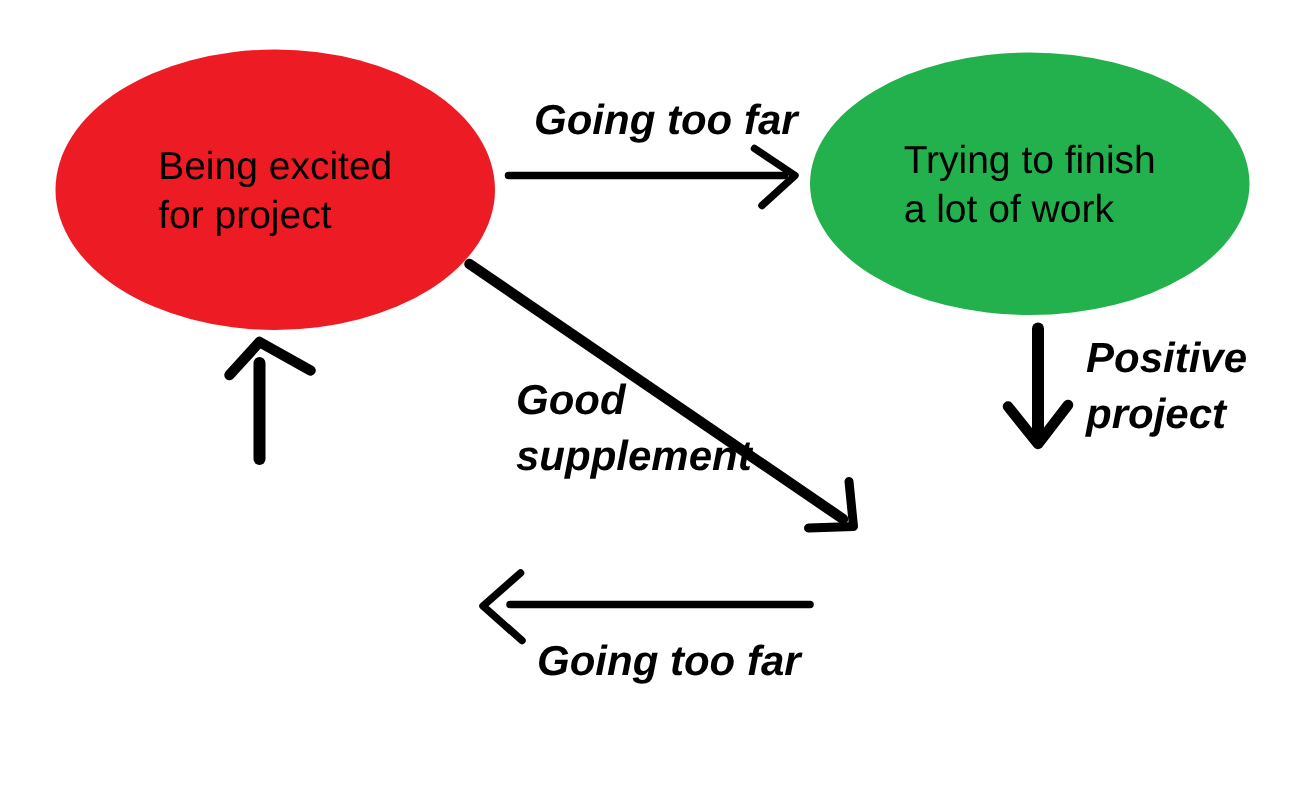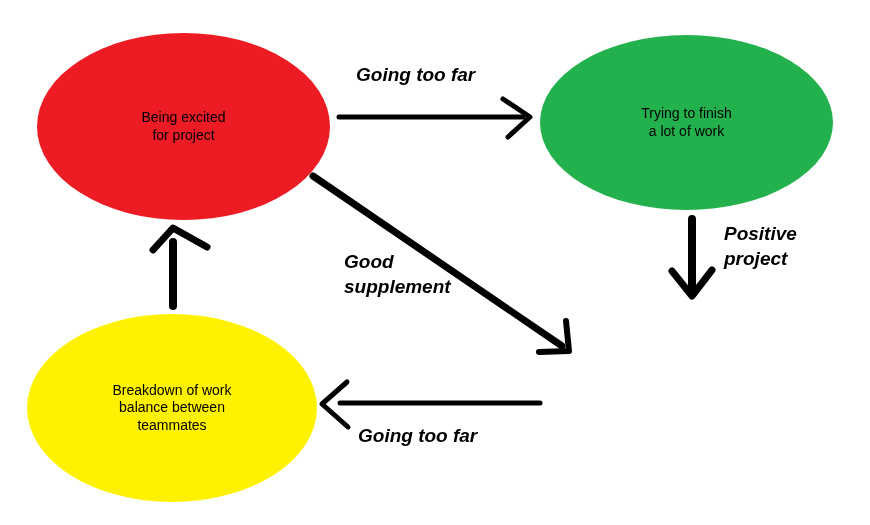--- a/index.html
+++ b/index.html
@@ -30,39 +30,39 @@
     stroke-linejoin: round;
   }
   .node {
     position: absolute;
     border-radius: 50%;
     display: flex;
     align-items: center;
     justify-content: center;
   }
   .node-label {
-    font-size: 14px;
+    font-size: 26px;
     line-height: 1.25;
     white-space: pre-line;
-    text-align: center;
+    text-align: left;
     color: var(--color-text, #000000);
   }
   .node.red    { background: var(--color-red, #ed1c24); }
   .node.green  { background: var(--color-green, #22b14c); }
   .node.blue   { background: var(--color-blue, #3f48cc); }
   .node.yellow { background: var(--color-yellow, #fff200); }
 
   .node-red    { left: 37px;  top: 33px;  width: 293px; height: 187px; }
   .node-green  { left: 540px; top: 35px;  width: 293px; height: 175px; }
   .node-blue   { left: 550px; top: 305px; width: 298px; height: 185px; }
   .node-yellow { left: 27px;  top: 314px; width: 290px; height: 188px; }
 
   .edge-label {
     position: absolute;
-    font-size: 19px;
+    font-size: 28px;
     font-style: italic;
     font-weight: 600;
     line-height: 1.32;
     white-space: pre-line;
     color: var(--color-text, #000000);
   }
   .edge-label-0 { left: 356px; top: 62px;  }
   .edge-label-1 { left: 724px; top: 221px; }
   .edge-label-2 { left: 344px; top: 249px; }
   .edge-label-3 { left: 358px; top: 423px; }
@@ -100,25 +100,20 @@
     <span class="node-label">Being excited
 for project</span>
   </div>
 
   <div class="node green node-green">
     <span class="node-label">Trying to finish
 a lot of work</span>
   </div>
 
 
-  <div class="node yellow node-yellow">
-    <span class="node-label">Breakdown of work
-balance between
-teammates</span>
-  </div>
 
   <div class="edge-label edge-label-0">Going too far</div>
 
   <div class="edge-label edge-label-1">Positive
 project</div>
 
   <div class="edge-label edge-label-2">Good
 supplement</div>
 
   <div class="edge-label edge-label-3">Going too far</div>

